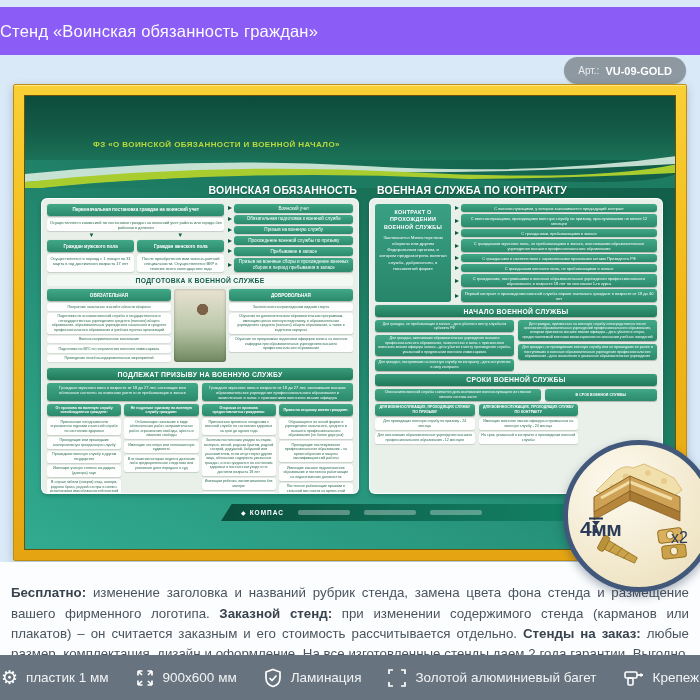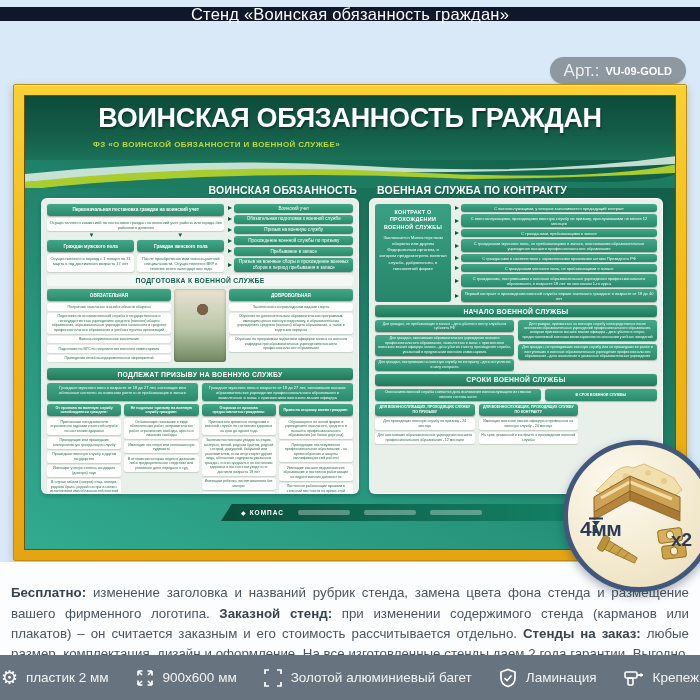--- a/index.html
+++ b/index.html
@@ -1,22 +1,22 @@
 <!DOCTYPE html>
 <html><head>
 <meta charset="utf-8">
 <style>
   html,body{margin:0;padding:0;}
   body{width:700px;height:700px;background:#d9e9f7;font-family:"Liberation Sans",sans-serif;position:relative;overflow:hidden;}
   
-  .topbar{position:absolute;top:7px;left:0;width:700px;height:14px;background:#0f172a;display:flex;align-items:center;justify-content:center;}
+  .topbar{position:absolute;top:7px;left:0;width:700px;height:48px;background:#8b5cf6;display:flex;align-items:center;}
   .topbar span{color:#fbfcfd;font-size:16.5px;letter-spacing:.2px;}
   
   .art-badge{position:absolute;top:57px;right:14px;height:27px;background:#8d98a0;border-radius:14px;display:flex;align-items:center;gap:6px;padding:0 14px;box-shadow:0 1px 2px rgba(0,0,0,.15);}
-  .art-label{color:#e9edf0;font-size:17px;}
+  .art-label{color:#e9edf0;font-size:10px;}
   .art-value{color:#fff;font-size:11px;font-weight:700;}
   
   .stand{position:absolute;left:13px;top:84px;width:674px;height:477px;background:linear-gradient(180deg,#f9d035 0%,#f2b817 45%,#e5a512 100%);border:1px solid #c08c10;border-radius:2px;padding:10px;box-sizing:border-box;box-shadow:0 3px 8px rgba(60,80,100,.3), inset 0 1px 0 #fde98a;}
   .poster{position:relative;width:652px;height:455px;background:linear-gradient(205deg,#0e5340 0%,#197258 32%,#27947b 68%,#31ab90 100%);overflow:hidden;border:1px solid #6d500a;box-sizing:border-box;}
   .poster-head{position:absolute;top:0;left:0;right:0;height:64px;background:linear-gradient(180deg,#0c4c3b 0%,#145c47 55%,#1b7257 100%);}
   .poster-title{position:absolute;top:7px;left:0;right:0;text-align:center;color:#fff;font-size:27px;font-weight:800;letter-spacing:-.3px;text-shadow:1px 2px 2px rgba(0,0,0,.35);white-space:nowrap;}
   .poster-subtitle{position:absolute;top:44px;left:68px;color:#b7da3f;font-size:8px;font-weight:700;letter-spacing:.4px;}
   .waves{position:absolute;top:56px;left:0;width:652px;height:36px;}
   .colhead{position:absolute;top:88px;color:#fff;font-weight:800;font-size:10.5px;letter-spacing:.2px;text-shadow:0 1px 1px rgba(0,0,0,.3);}
   .colhead.left{left:16px;width:316px;text-align:right;}
@@ -72,21 +72,21 @@
   .poster-strip{position:absolute;left:196px;right:26px;top:408px;height:17px;background:linear-gradient(90deg,#0a4e3c,#0f6b53 40%,#148a6c);clip-path:polygon(2.5% 0,100% 0,97.5% 100%,0 100%);display:flex;align-items:center;gap:14px;padding:0 20px;color:#fff;}
   .strip-logo{display:flex;align-items:center;gap:3px;font-weight:700;font-size:6.5px;letter-spacing:1px;}
   .strip-logo .dia{font-size:6px;font-family:"DejaVu Sans",sans-serif;}
   .contact-ph{width:52px;height:4.5px;background:rgba(255,255,255,.32);border-radius:2px;}
   
   .inset{position:absolute;left:563px;top:440px;width:152px;height:152px;border-radius:50%;background:radial-gradient(circle at 35% 28%,#fdfaf0,#f1e7ca 65%,#e7dab6);border:5px solid #42587a;box-sizing:border-box;box-shadow:0 4px 10px rgba(20,40,70,.35);z-index:6;overflow:hidden;}
   .inset svg{position:absolute;left:0;top:0;}
   .inset-4mm{position:absolute;left:12px;top:72px;display:flex;flex-direction:column;align-items:flex-start;text-align:right;}
   .inset-4mm .dim{margin-left:8px;}
   .inset-4mm span{font-size:21px;font-weight:800;color:#2c3c58;letter-spacing:-.5px;}
-  .inset-x2{position:absolute;left:103px;top:84px;font-size:19px;font-weight:700;color:#2c3c58;}
+  .inset-x2{position:absolute;left:103px;top:84px;font-size:16px;font-weight:400;color:#2c3c58;}
   
   .desc-wrap{position:absolute;left:0;top:562px;width:700px;height:93px;background:#fcfdfe;}
   .desc{padding:8px 11px 0 11px;font-size:13.3px;line-height:1.52;color:#4a545e;text-align:justify;}
   .desc b{color:#39434d;margin-top:21px;}
   
   .spec-footer{position:absolute;left:0;top:655px;width:700px;height:45px;background:#67737e;display:flex;align-items:center;justify-content:center;gap:26px;}
   .spec{display:flex;align-items:center;gap:8px;color:#f2f4f6;font-size:13.5px;}
   .spec .uni{font-family:"DejaVu Sans",sans-serif;font-size:19px;line-height:1;color:#fff;}
   .spec svg{display:block;}
 </style>
@@ -98,22 +98,21 @@
 </div>
 
 <div class="art-badge">
   <span class="art-label">Арт.:</span>
   <span class="art-value">VU-09-GOLD</span>
 </div>
 
 <div class="stand">
   <div class="poster">
     <div class="poster-head">
-      <div class="poster-title">ВОИНСКАЯ ОБЯЗАННОСТЬ ГРАЖДАН</div>
-      <div class="poster-subtitle">ФЗ «О ВОИНСКОЙ ОБЯЗАННОСТИ И ВОЕННОЙ СЛУЖБЕ»</div>
+      <div class="poster-subtitle">ФЗ «О ВОИНСКОЙ ОБЯЗАННОСТИ И ВОЕННОЙ НАЧАЛО»</div>
     </div>
     <svg class="waves" viewBox="0 0 652 36" preserveAspectRatio="none">
       <path d="M0,22 Q170,4 340,14 T652,4 L652,12 Q480,22 320,20 T0,30 Z" fill="#d7ecdf" opacity=".9"></path>
       <path d="M0,30 Q190,10 380,20 T652,12 L652,21 Q470,30 300,26 T0,38 Z" fill="#a9cc2e"></path>
       <path d="M0,38 Q210,16 420,26 T652,21 L652,36 L0,36 Z" fill="#1d7b62"></path>
     </svg>
     <div class="colhead left">ВОИНСКАЯ ОБЯЗАННОСТЬ</div>
     <div class="colhead right">ВОЕННАЯ СЛУЖБА ПО КОНТРАКТУ</div>
 
     <div class="panel panel-left">
@@ -380,46 +379,46 @@
 
 <div class="desc-wrap">
   <p class="desc">
     <b>Бесплатно:</b><span> изменение заголовка и названий рубрик стенда, замена цвета фона стенда и размещение вашего фирменного логотипа. </span><b>Заказной стенд:</b><span> при изменении содержимого стенда (карманов или плакатов) – он считается заказным и его стоимость рассчитывается отдельно. </span><b>Стенды на заказ:</b><span> любые размер, комплектация, дизайн и оформление. На все изготовленные стенды даем 2 года гарантии. Выгодно, эстетично и надежно!</span>
   </p>
 </div>
 
 <div class="spec-footer">
   <div class="spec">
     <span class="uni">⚙</span>
-    <span>пластик 2 мм</span>
+    <span>пластик 1 мм</span>
   </div>
   <div class="spec">
     <svg width="20" height="20" viewBox="0 0 20 20" fill="none" stroke="#fff" stroke-width="1.7">
       <path d="M7,7 L3,3 M3,3 L3,7.5 M3,3 L7.5,3"></path>
       <path d="M13,7 L17,3 M17,3 L12.5,3 M17,3 L17,7.5"></path>
       <path d="M7,13 L3,17 M3,17 L3,12.5 M3,17 L7.5,17"></path>
       <path d="M13,13 L17,17 M17,17 L17,12.5 M17,17 L12.5,17"></path>
     </svg>
     <span>900x600 мм</span>
   </div>
   <div class="spec">
     <svg width="20" height="20" viewBox="0 0 20 20" fill="none" stroke="#fff" stroke-width="1.7">
+      <path d="M10,1.5 L17,4 L17,10 C17,14.5 13.5,17.5 10,18.5 C6.5,17.5 3,14.5 3,10 L3,4 Z"></path>
+      <path d="M6.5,10 L9,12.5 L13.5,7.5"></path>
+    </svg>
+    <span>Ламинация</span>
+  </div>
+  <div class="spec">
+    <svg width="20" height="20" viewBox="0 0 20 20" fill="none" stroke="#fff" stroke-width="1.7">
       <path d="M2,6 L2,2 L6,2"></path>
       <path d="M14,2 L18,2 L18,6"></path>
       <path d="M18,14 L18,18 L14,18"></path>
       <path d="M6,18 L2,18 L2,14"></path>
     </svg>
     <span>Золотой алюминиевый багет</span>
-  </div>
-  <div class="spec">
-    <svg width="20" height="20" viewBox="0 0 20 20" fill="none" stroke="#fff" stroke-width="1.7">
-      <path d="M10,1.5 L17,4 L17,10 C17,14.5 13.5,17.5 10,18.5 C6.5,17.5 3,14.5 3,10 L3,4 Z"></path>
-      <path d="M6.5,10 L9,12.5 L13.5,7.5"></path>
-    </svg>
-    <span>Ламинация</span>
   </div>
   <div class="spec">
     <svg width="22" height="20" viewBox="0 0 22 20">
       <rect x="2" y="4" width="12" height="6" rx="1.5" fill="none" stroke="#fff" stroke-width="1.6"></rect>
       <rect x="5" y="10" width="5" height="7" rx="1" fill="none" stroke="#fff" stroke-width="1.6"></rect>
       <line x1="14" y1="7" x2="20" y2="7" stroke="#fff" stroke-width="1.8"></line>
       <line x1="18" y1="5.2" x2="18" y2="8.8" stroke="#fff" stroke-width="1.4"></line>
     </svg>
     <span>Крепеж</span>
   </div>

